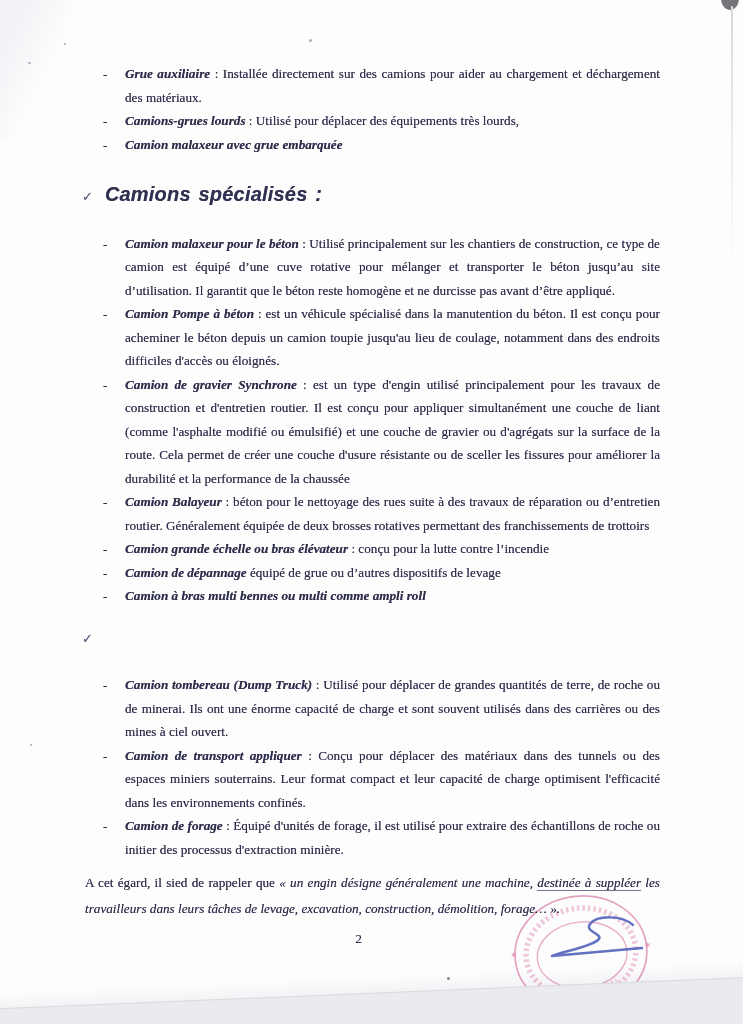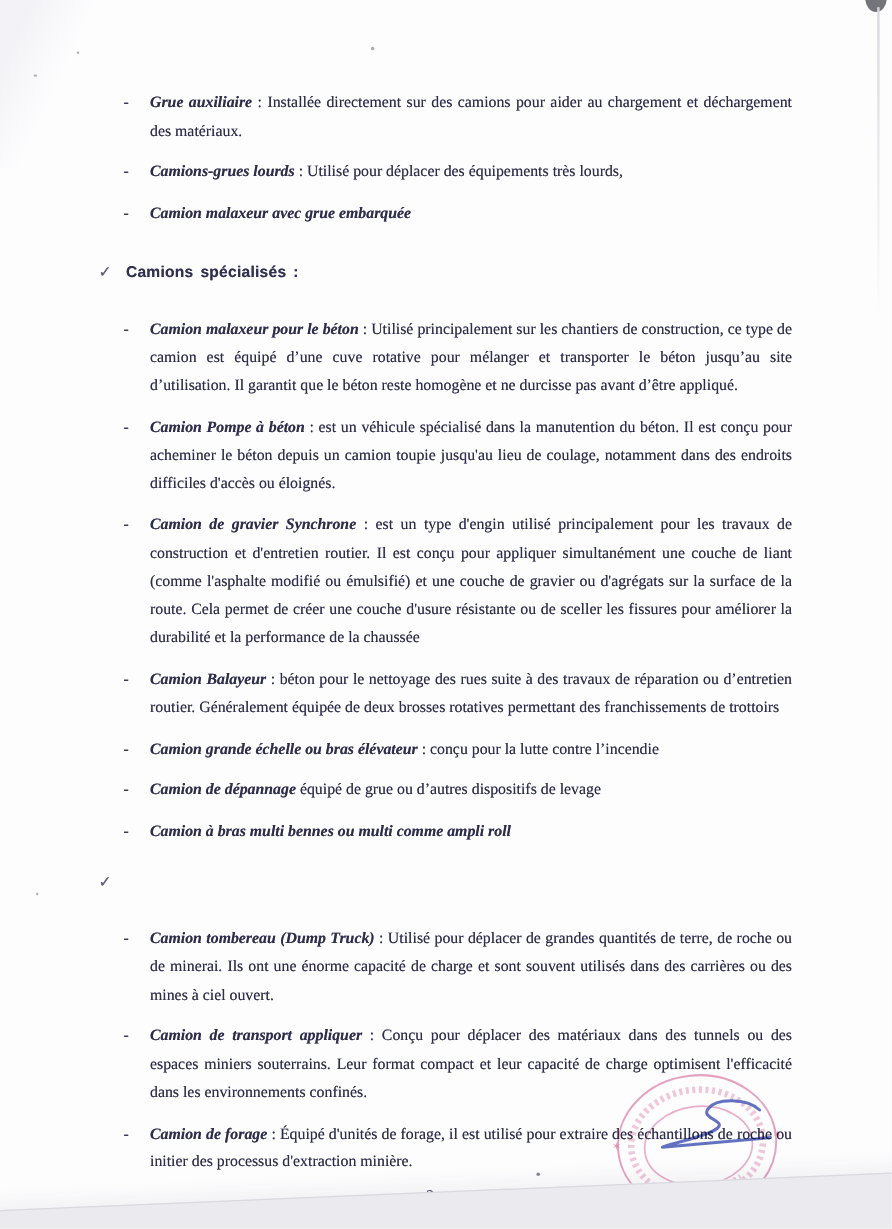--- a/index.html
+++ b/index.html
@@ -41,37 +41,37 @@
   .content {
     position: absolute; left: 85px; top: 62px; width: 575px;
     color: #2e2e4c;
     font-size: 13.2px;
     line-height: 23.5px;
     text-shadow: 0 0 0.5px rgba(46,46,76,0.65);
   }
   .list { width: 100%; }
   .item { position: relative; padding-left: 40px; }
   .dash { position: absolute; left: 18px; top: 0; }
-  .itext { text-align: justify; margin-top: 11px; }
+  .itext { text-align: justify; }
   .ititle { font-weight: bold; font-style: italic; }
   .heading {
     display: flex; align-items: baseline; gap: 12px;
     margin: 26px 0 23px -3px;
     color: #303050;
   }
   .h1gap { margin-top: 26px; }
   .h2gap { margin-top: 19px; }
   .check {
     font-family: "Liberation Sans", sans-serif;
     font-size: 13px; color: #62627e; font-weight: normal;
   }
   .heading h2 {
     font-family: "Liberation Sans", sans-serif;
-    font-weight: bold;
-    font-size: 13px; letter-spacing: .2px; word-spacing: 2px;
+    font-style: italic; font-weight: bold;
+    font-size: 20px; letter-spacing: .2px; word-spacing: 2px;
     line-height: 24px;
   }
   .closing { margin-top: 9px; text-align: justify; line-height: 26px; }
   .closing .quote { font-style: italic; }
   .closing .underlined {
     font-style: italic;
     border-bottom: 1px solid rgba(70,70,110,0.75);
   }
   .pagenum {
     margin-top: 5px; text-align: center; width: 100%;
@@ -170,20 +170,21 @@
           <span class="dash">-</span>
           <p class="itext"><span class="ititle">Camion de transport appliquer</span><span> : Conçu pour déplacer des matériaux dans des tunnels ou des espaces miniers souterrains. Leur format compact et leur capacité de charge optimisent l'efficacité dans les environnements confinés.</span></p>
         </div>
 
         <div class="item">
           <span class="dash">-</span>
           <p class="itext"><span class="ititle">Camion de forage</span><span> : Équipé d'unités de forage, il est utilisé pour extraire des échantillons de roche ou initier des processus d'extraction minière.</span></p>
         </div>
       </div>
 
+    <p class="closing"><span>A cet égard, il sied de rappeler que </span><span class="quote">« un engin désigne généralement une machine, </span><span class="underlined">destinée à suppléer</span><span class="quote"> les travailleurs dans leurs tâches de levage, excavation, construction, démolition, forage… ».</span></p>
 
     <div class="pagenum">2</div>
   </div>
 
   <svg class="stamp" viewBox="0 0 152 134" xmlns="http://www.w3.org/2000/svg">
     <g transform="rotate(-6 76 64)" stroke="#dd7fab" fill="none">
       <ellipse cx="75" cy="63" rx="66" ry="57" stroke-width="1.7" opacity="0.72"></ellipse>
       <ellipse cx="76" cy="65" rx="45" ry="33" stroke-width="1.4" opacity="0.62"></ellipse>
       <ellipse cx="75" cy="63" rx="55" ry="45" stroke-width="5.5" stroke-dasharray="2.6 2.9" opacity="0.42"></ellipse>
       <path d="M 44 96 Q 76 110 108 94" stroke-width="4.5" stroke-dasharray="2.4 2.6" opacity="0.45"></path>

